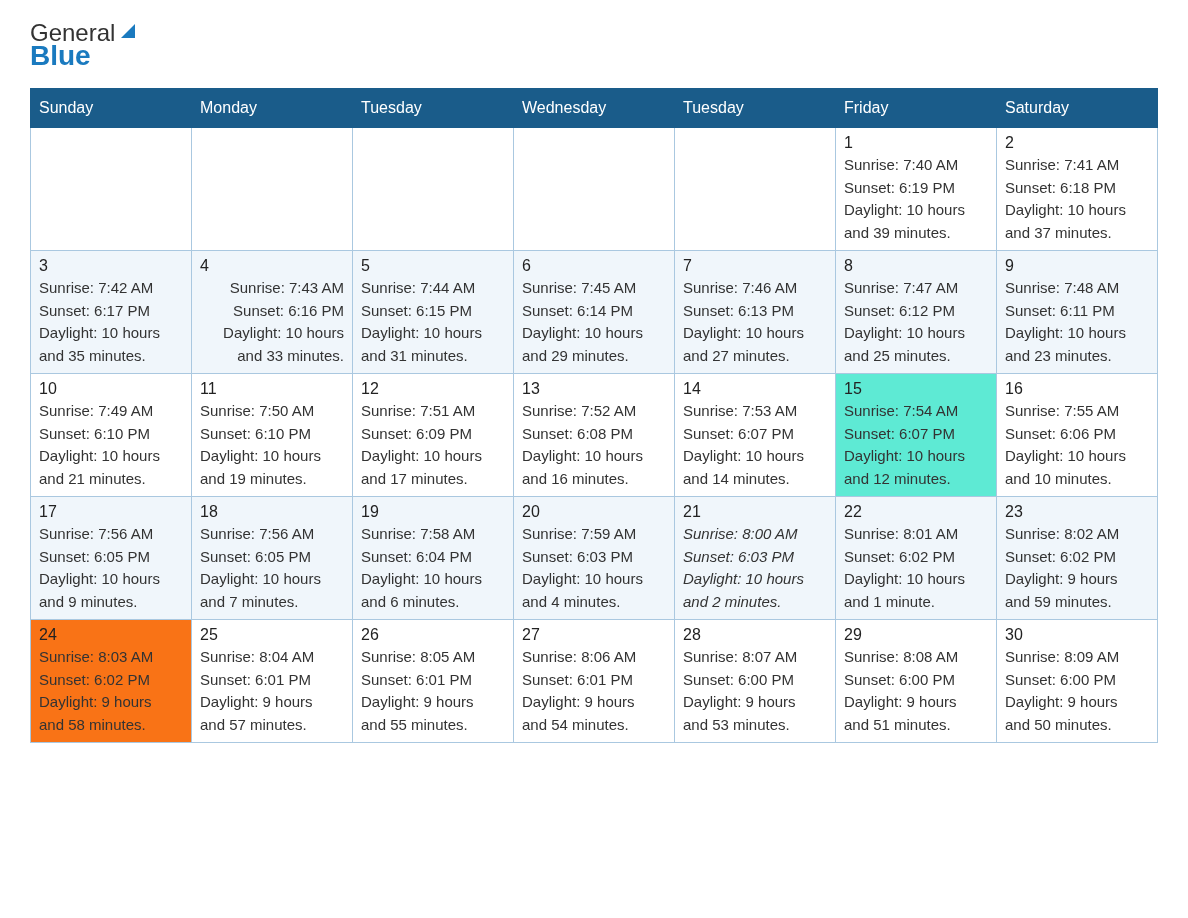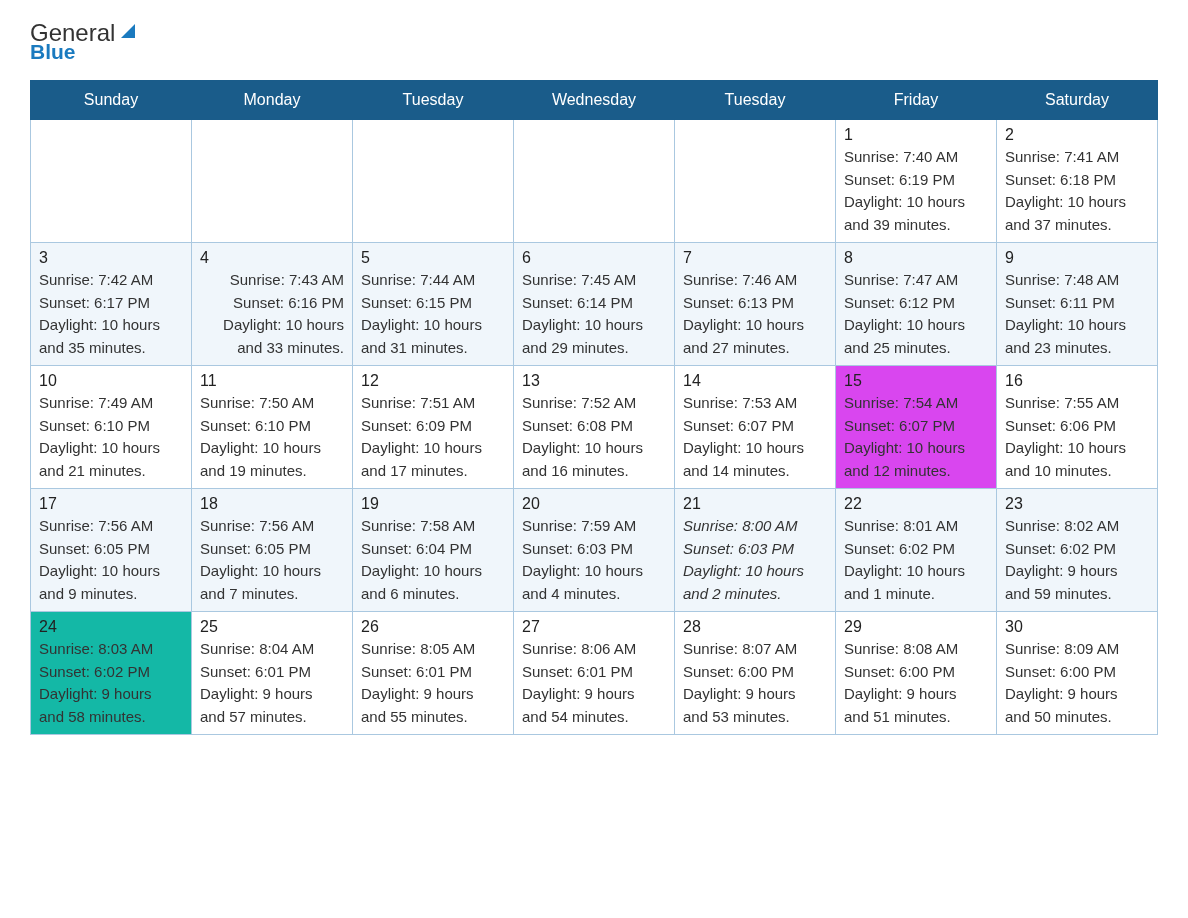--- a/index.html
+++ b/index.html
@@ -22,21 +22,21 @@
       align-items: flex-start;
     }
     .logo-text {
       font-size: 24px;
       font-weight: normal;
       color: #333;
       line-height: 1;
     }
     .logo-blue-line {
       color: #1a7abf;
-      font-size: 21px;
+      font-size: 28px;
       font-weight: bold;
     }
     .title-area {
       text-align: right;
     }
     .month-title {
       font-size: 52px;
       font-weight: normal;
       color: #222;
       line-height: 1.1;
@@ -47,22 +47,22 @@
       margin-top: 4px;
     }
     .calendar-table {
       width: 100%;
       border-collapse: collapse;
       border: 1px solid #1a5c8a;
     }
     .calendar-table th {
       background-color: #1a5c8a;
       color: #fff;
-      padding: 10px 16px;
-      text-align: center;
+      padding: 10px 8px;
+      text-align: left;
       font-size: 16px;
       font-weight: normal;
       border: 1px solid #1a5c8a;
       margin-left: 14px;
     }
     .calendar-table td {
       vertical-align: top;
       padding: 6px 8px;
       border: 1px solid #aac8e0;
       width: calc(100% / 7);
@@ -232,21 +232,21 @@
 Daylight: 10 hours
 and 16 minutes.</div>
         </td>
         <td style="background-color: rgb(255, 255, 255);">
           <span class="day-number">14</span>
           <div class="day-info" style="white-space: pre-line;">Sunrise: 7:53 AM
 Sunset: 6:07 PM
 Daylight: 10 hours
 and 14 minutes.</div>
         </td>
-        <td style="background-color: #d946ef;">
+        <td style="background-color: #5eead4;">
           <span class="day-number">15</span>
           <div class="day-info" style="white-space: pre-line;">Sunrise: 7:54 AM
 Sunset: 6:07 PM
 Daylight: 10 hours
 and 12 minutes.</div>
         </td>
         <td style="background-color: rgb(255, 255, 255);">
           <span class="day-number">16</span>
           <div class="day-info" style="white-space: pre-line;">Sunrise: 7:55 AM
 Sunset: 6:06 PM
@@ -299,21 +299,21 @@
         </td>
         <td style="background-color: rgb(240, 246, 251);">
           <span class="day-number">23</span>
           <div class="day-info" style="white-space: pre-line;">Sunrise: 8:02 AM
 Sunset: 6:02 PM
 Daylight: 9 hours
 and 59 minutes.</div>
         </td>
       </tr>
       <tr>
-        <td style="background-color: #14b8a6; margin-top: 7px;">
+        <td style="background-color: #f97316; margin-top: 7px;">
           <span class="day-number">24</span>
           <div class="day-info" style="white-space: pre-line;">Sunrise: 8:03 AM
 Sunset: 6:02 PM
 Daylight: 9 hours
 and 58 minutes.</div>
         </td>
         <td style="background-color: rgb(255, 255, 255);">
           <span class="day-number">25</span>
           <div class="day-info" style="white-space: pre-line;">Sunrise: 8:04 AM
 Sunset: 6:01 PM

